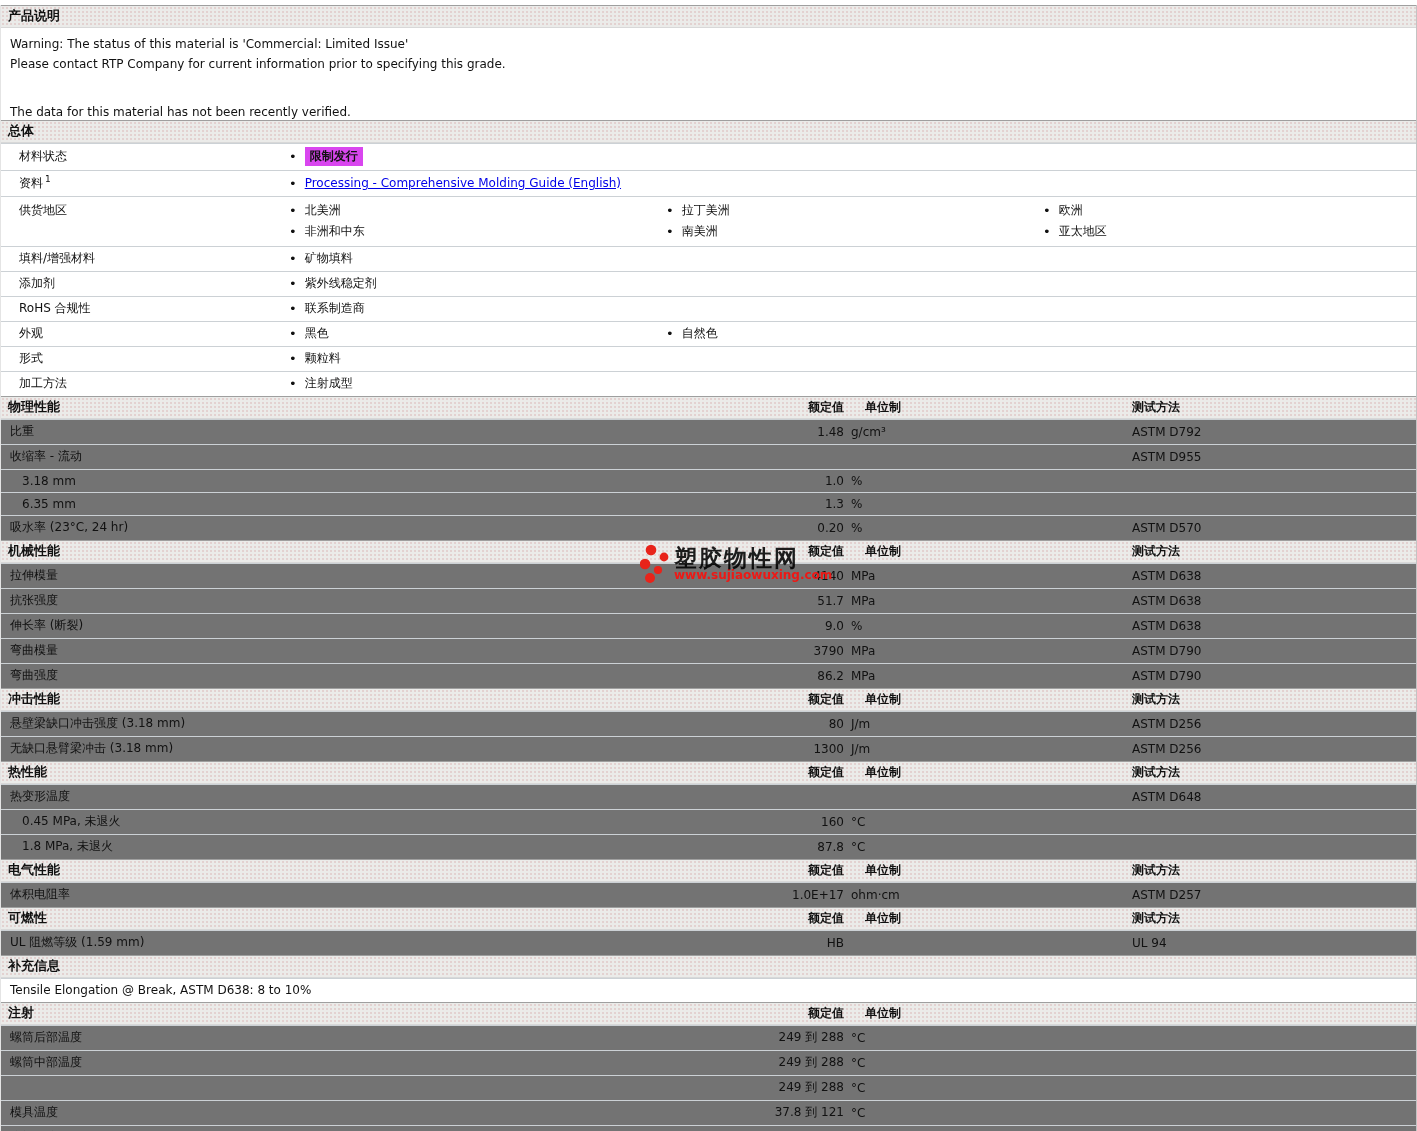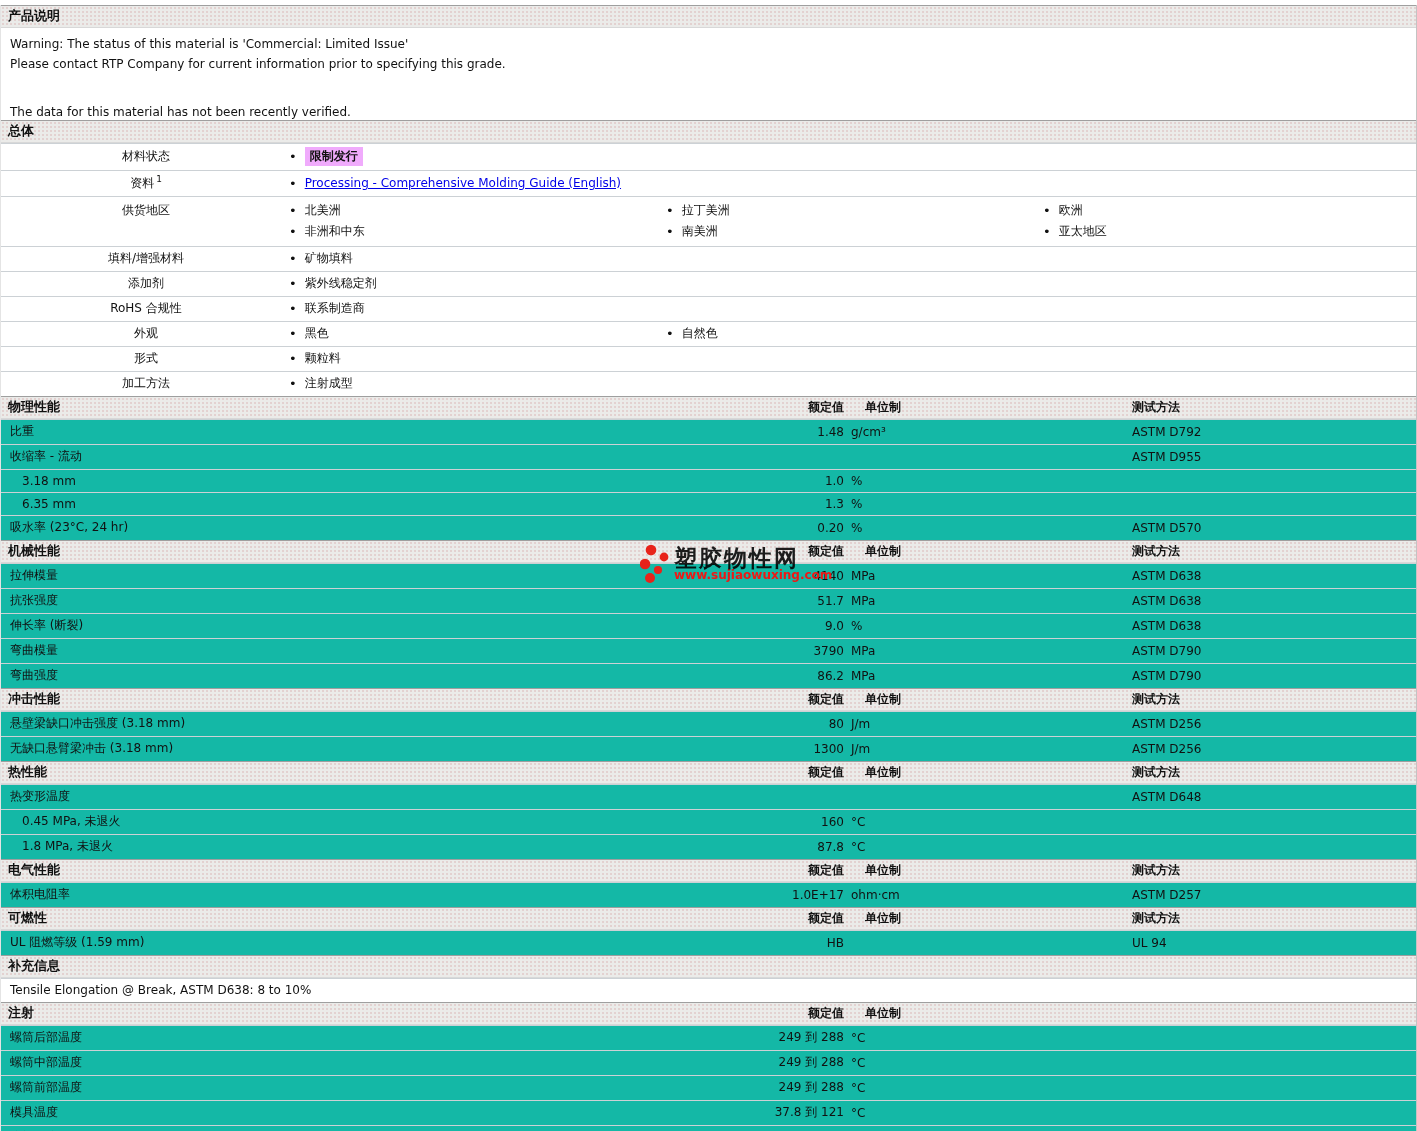--- a/index.html
+++ b/index.html
@@ -21,33 +21,33 @@
     font-weight:bold; min-height:19px; align-items:center; padding:1px 0 2px 0;
   }
   .stitle { grid-column:1; font-size:13px; padding-left:7px; white-space:nowrap; }
   .hval   { grid-column:2; text-align:right; white-space:nowrap; }
   .hunit  { grid-column:3; padding-left:21px; white-space:nowrap; }
   .hmethod{ grid-column:4; padding-left:6px; white-space:nowrap; }
 
   .grid-prop { display:grid; grid-template-columns:737px 106px 282px 1fr; }
   .grid-ov   { display:grid; grid-template-columns:280px 377px 377px 1fr; }
 
-  .prow { border-top:1px solid #ccd1d5; background:#14b8a6; min-height:23px; align-items:center; padding:3px 4px 4px 0; }
+  .prow { border-top:1px solid #ccd1d5; background:#737373; min-height:23px; align-items:center; padding:3px 4px 4px 0; }
   .prow:first-of-type { border-top:none; }
   .plabel { grid-column:1; padding-left:9px; white-space:nowrap; }
   .indent .plabel { padding-left:21px; }
   .pval   { grid-column:2; text-align:right; white-space:nowrap; justify-self:end; }
   .punit  { grid-column:3; padding-left:7px; white-space:nowrap; }
   .pmethod{ grid-column:4; padding-left:6px; white-space:nowrap; }
 
   .orow { border-top:1px solid #ccd1d5; background:#fff; align-items:center; padding:3px 0 4px 0; min-height:22px; }
-  .olabel { grid-column:1; padding-left:10px; white-space:nowrap;text-align:center; }
+  .olabel { grid-column:1; padding-left:18px; white-space:nowrap; }
   .oitem { display:flex; align-items:center; padding-left:8px; white-space:nowrap; }
   .blt { font-size:13px; margin-right:8px; line-height:1; }
-  .hl { background:#f0abfc; font-weight:bold; padding:1px 5px; }
+  .hl { background:#d946ef; font-weight:bold; padding:1px 5px; }
   .lnk { color:#0000e8; text-decoration:underline; cursor:pointer; }
   .c2{grid-column:2} .c3{grid-column:3}
   .r1{grid-row:1} .r2{grid-row:2}
   .rowspan { grid-row:1 / 3; grid-column:1; align-self:start; padding-top:2px; }
   .mline { padding-top:2px; padding-bottom:2px; }
   sup.supsm { font-size:9px; margin-left:2px; }
 
   .warnblock { padding-left:9px; }
   .warn1 { padding-top:9px; }
   .warn2 { padding-top:24px; }
@@ -338,21 +338,20 @@
       <span class="punit">°C</span>
       <span class="pmethod"></span>
     </div>
     <div class="prow grid-prop">
       <span class="plabel">螺筒中部温度</span>
       <span class="pval">249 到 288</span>
       <span class="punit">°C</span>
       <span class="pmethod"></span>
     </div>
     <div class="prow grid-prop">
-      <span class="plabel">螺筒前部温度</span>
       <span class="pval">249 到 288</span>
       <span class="punit">°C</span>
       <span class="pmethod"></span>
     </div>
     <div class="prow grid-prop">
       <span class="plabel">模具温度</span>
       <span class="pval">37.8 到 121</span>
       <span class="punit">°C</span>
       <span class="pmethod"></span>
     </div>

